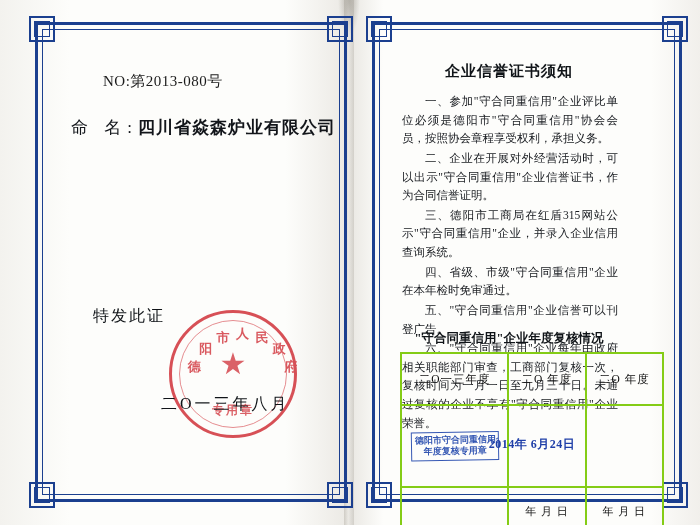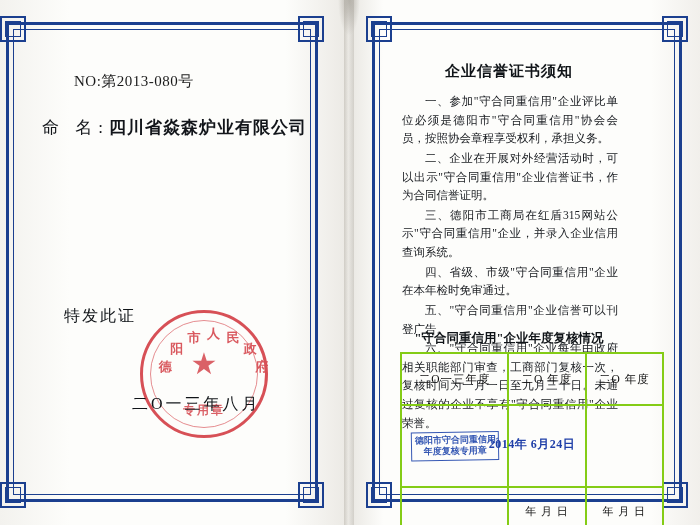--- a/index.html
+++ b/index.html
@@ -51,21 +51,21 @@
   .corner {
     position: absolute;
     width: 26px; height: 26px;
     box-sizing: border-box;
   }
   .corner .l1 { position:absolute; border:2px solid #1b3f8f; width:26px; height:26px; box-sizing:border-box;}
   .corner .l2 { position:absolute; border:1.5px solid #1b3f8f; width:16px; height:16px; box-sizing:border-box; left:5px; top:5px;}
 
   
   #left-page {
-    position: absolute; left: 6px; top: 22px; width: 312px; height: 480px;
+    position: absolute; left: 35px; top: 22px; width: 312px; height: 480px;
   }
   #right-page {
     position: absolute; left: 372px; top: 22px; width: 274px; height: 480px;
   }
 
   .page-content {
     position: absolute;
     left: 16px; top: 16px; right: 16px; bottom: 16px;
   }
 

